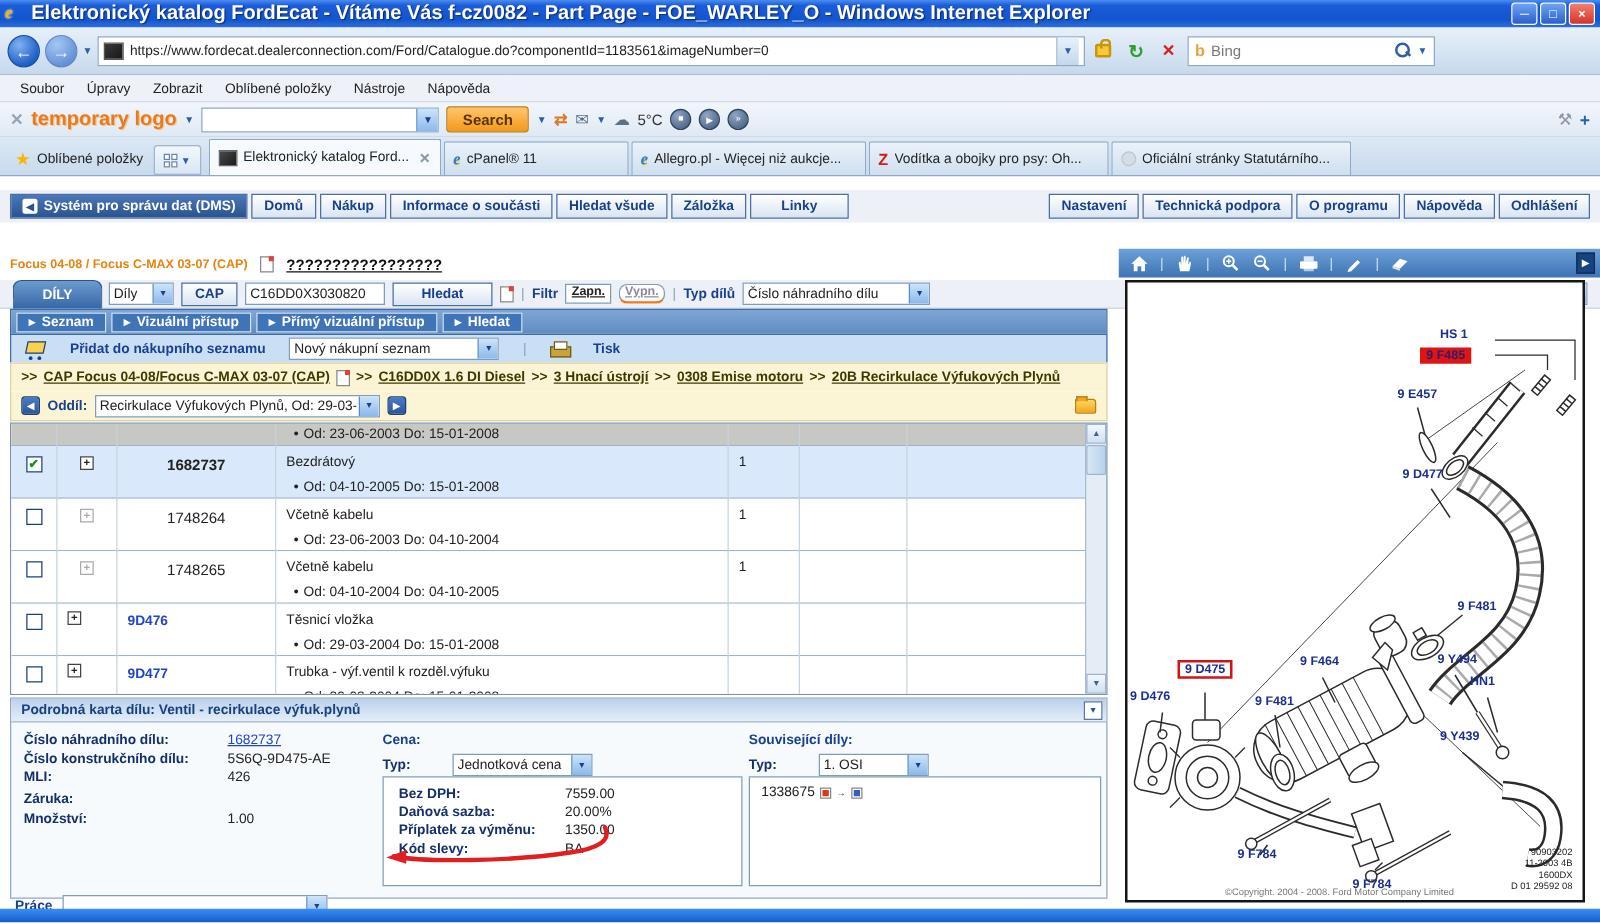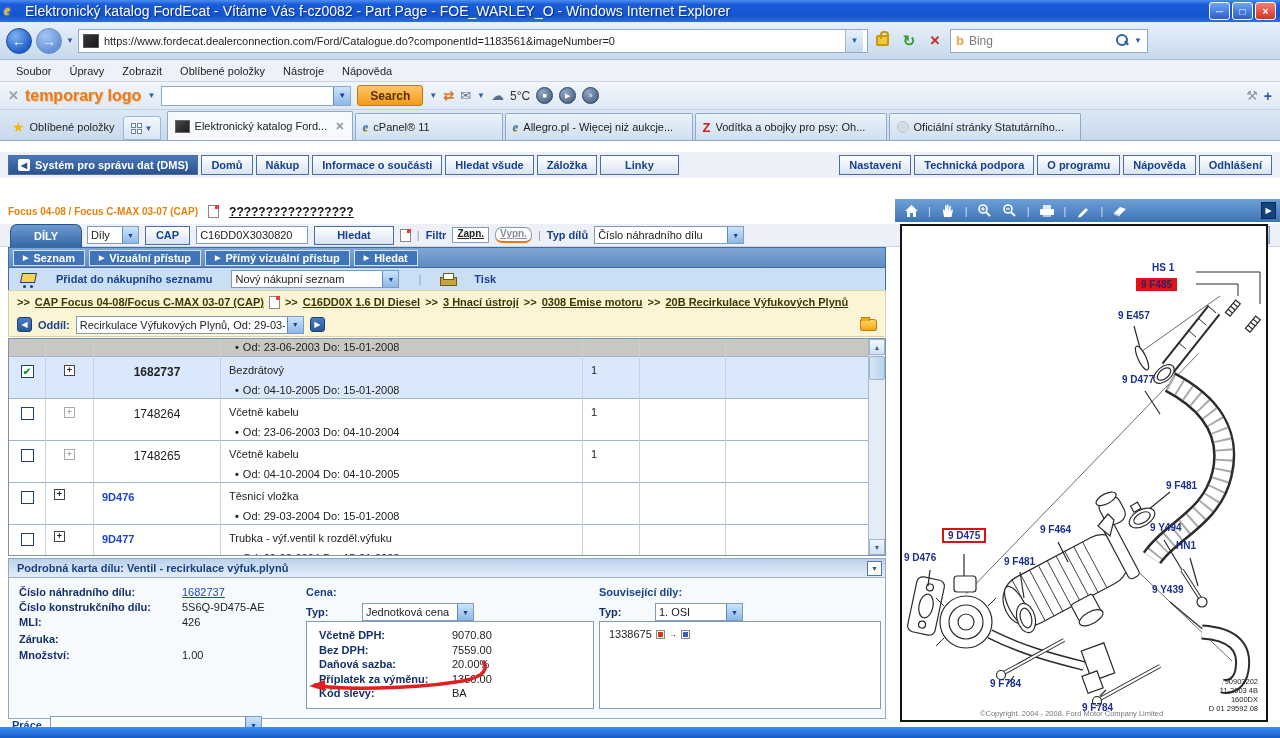--- a/index.html
+++ b/index.html
@@ -2,21 +2,21 @@
 <html><head>
 <meta charset="utf-8">
 <style>
 *{margin:0;padding:0;box-sizing:border-box;font-family:"Liberation Sans",sans-serif;}
 html,body{width:1280px;height:738px;}
 body{position:relative;background:#fff;overflow:hidden;font-size:11px;color:#222;}
 
 
 .titlebar{position:absolute;left:0;top:0;width:1280px;height:22px;background:linear-gradient(180deg,#4A8DF0 0%,#1B5CD9 20%,#1454CC 70%,#2E6FE0 100%);display:flex;align-items:center;padding:0 4px;}
 .ie-logo{width:16px;height:16px;color:#F7B500;font-weight:bold;font-size:14px;font-family:"Liberation Serif",serif;font-style:italic;text-shadow:0 0 2px #fff;margin-right:5px;}
-.title-text{color:#fff;font-weight:normal;font-size:14px;text-shadow:1px 1px 1px #0A2C7A;white-space:nowrap;overflow:hidden;flex:1;}
+.title-text{color:#fff;font-weight:bold;font-size:16px;text-shadow:1px 1px 1px #0A2C7A;white-space:nowrap;overflow:hidden;flex:1;}
 .winbtns{display:flex;gap:2px;}
 .wbtn{width:21px;height:18px;border:1px solid #fff;border-radius:3px;background:linear-gradient(180deg,#6FA3F5,#2A5FCC);color:#fff;font-size:10px;font-weight:bold;display:flex;align-items:center;justify-content:center;}
 .wbtn.close{background:linear-gradient(180deg,#F08070,#D63327);}
 
 
 .addrbar{position:absolute;left:0;top:22px;width:1280px;height:38px;background:linear-gradient(180deg,#E7F0FA,#C7D9EC);border-bottom:1px solid #A9BED4;display:flex;align-items:center;padding:0 6px;gap:4px;}
 .navcirc{width:26px;height:26px;border-radius:50%;background:radial-gradient(circle at 35% 30%,#7FB2F2,#2060C8 70%);border:1px solid #184C9E;color:#fff;font-size:14px;display:flex;align-items:center;justify-content:center;}
 .navcirc.dim{opacity:.6;}
 .caret{color:#2B5FA8;font-size:8px;}
 .addrfield{flex:1;max-width:790px;height:24px;background:#fff;border:1px solid #8FA8C8;display:flex;align-items:center;padding:0 4px;gap:5px;}
@@ -525,24 +525,20 @@
 
   <span class="colhead" style="left:297px;top:27px">Cena:</span>
   <div class="fieldrow" style="left:297px;top:44px;align-items:center;gap:4px">
     <span class="flabel" style="width:52px">Typ:</span>
     <span class="xpselect" style="width:112px">
         <span class="sel-txt">Jednotková cena</span>
         <span class="selbtn">▼</span>
       </span>
   </div>
   <div class="pricebox">
-    <div class="prow">
-        <span class="pl">Včetně DPH:</span>
-        <span>9070.80</span>
-      </div>
     <div class="prow">
         <span class="pl">Bez DPH:</span>
         <span>7559.00</span>
       </div>
     <div class="prow">
         <span class="pl">Daňová sazba:</span>
         <span>20.00%</span>
       </div>
     <div class="prow">
         <span class="pl">Příplatek za výměnu:</span>

